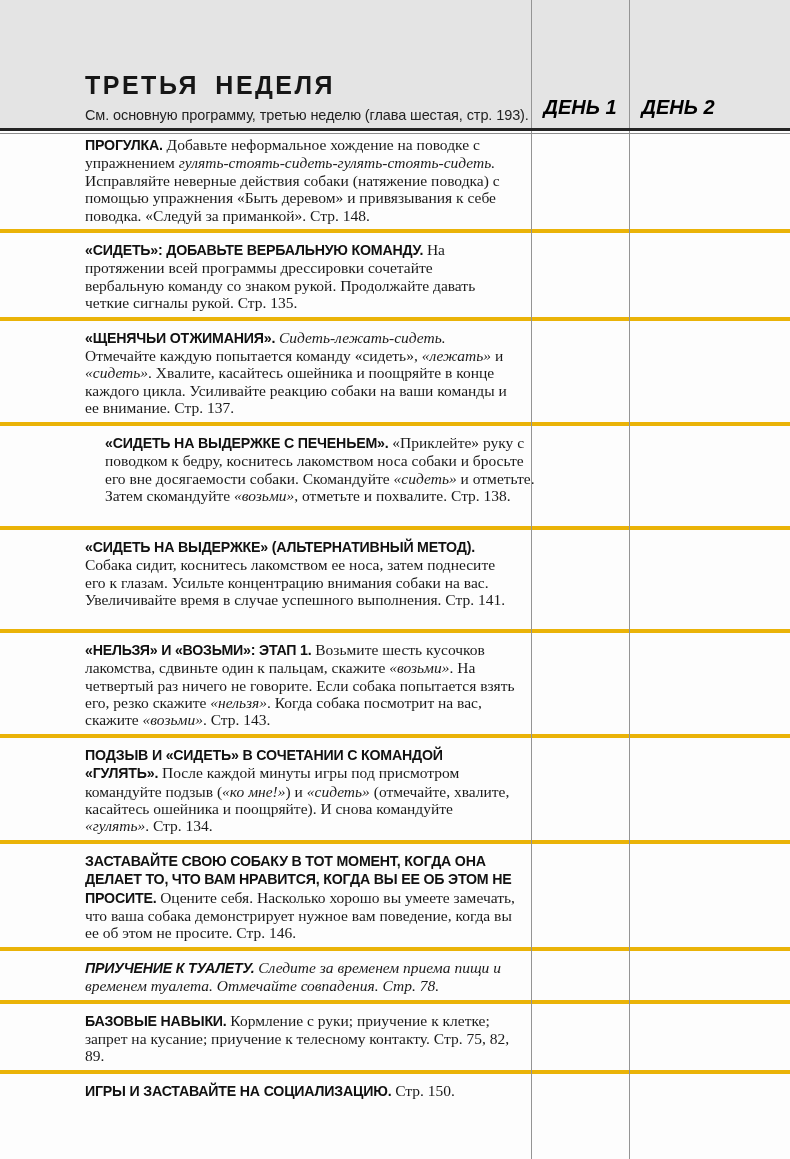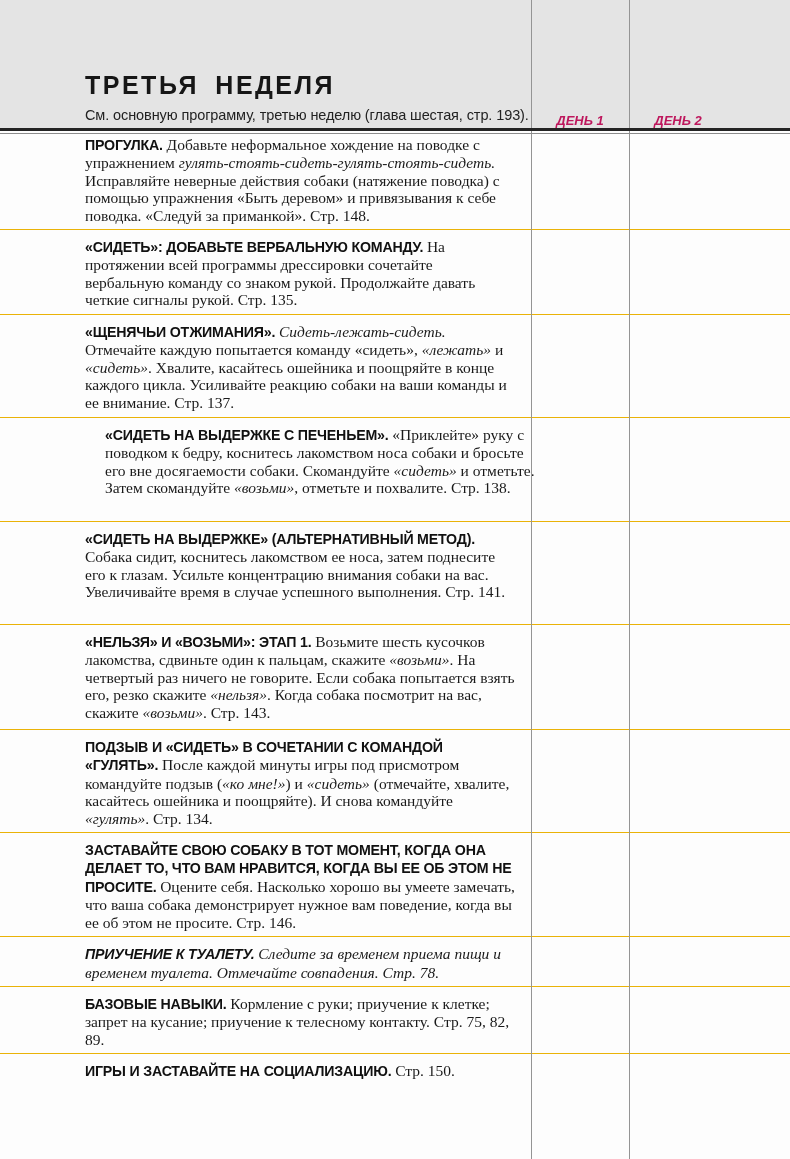--- a/index.html
+++ b/index.html
@@ -49,36 +49,37 @@
     font-family:"Liberation Sans","DejaVu Sans",sans-serif;
     font-size:14.5px;
     letter-spacing:-0.1px;
     color:#222;
     white-space:nowrap;
   }
   .day-col{
     font-family:"Liberation Sans","DejaVu Sans",sans-serif;
     font-weight:bold;
     font-style:italic;
-    font-size:13px;
-    color:#be185d;
+    font-size:20px;
+    color:#000000;
     text-align:center;
+    padding-bottom:9px;
   }
   .day-col.day2{justify-self:start;width:98px;}
 
   
   .header-rule-thick{position:absolute;left:0;top:128px;width:100%;height:3px;background:var(--rule-dark);z-index:6;}
   .header-rule-thin{position:absolute;left:0;top:133px;width:100%;height:1px;background:#8d8d8d;z-index:6;}
 
   
   .rows{position:relative;z-index:1;}
   .row{
     display:grid;
     grid-template-columns:531px 98px 1fr;
-    border-bottom:1px solid #eab308;
+    border-bottom:4px solid #eab308;
     background:transparent;
   }
   .row:last-child{border-bottom:none;}
   .rows .row:nth-child(1){min-height:102px;}
   .rows .row:nth-child(2){min-height:85px;}
   .rows .row:nth-child(3){min-height:103px;}
   .rows .row:nth-child(4){min-height:104px;padding-left:20px;}
   .rows .row:nth-child(5){min-height:103px;}
   .rows .row:nth-child(6){min-height:105px;}
   .rows .row:nth-child(7){min-height:100px;}

